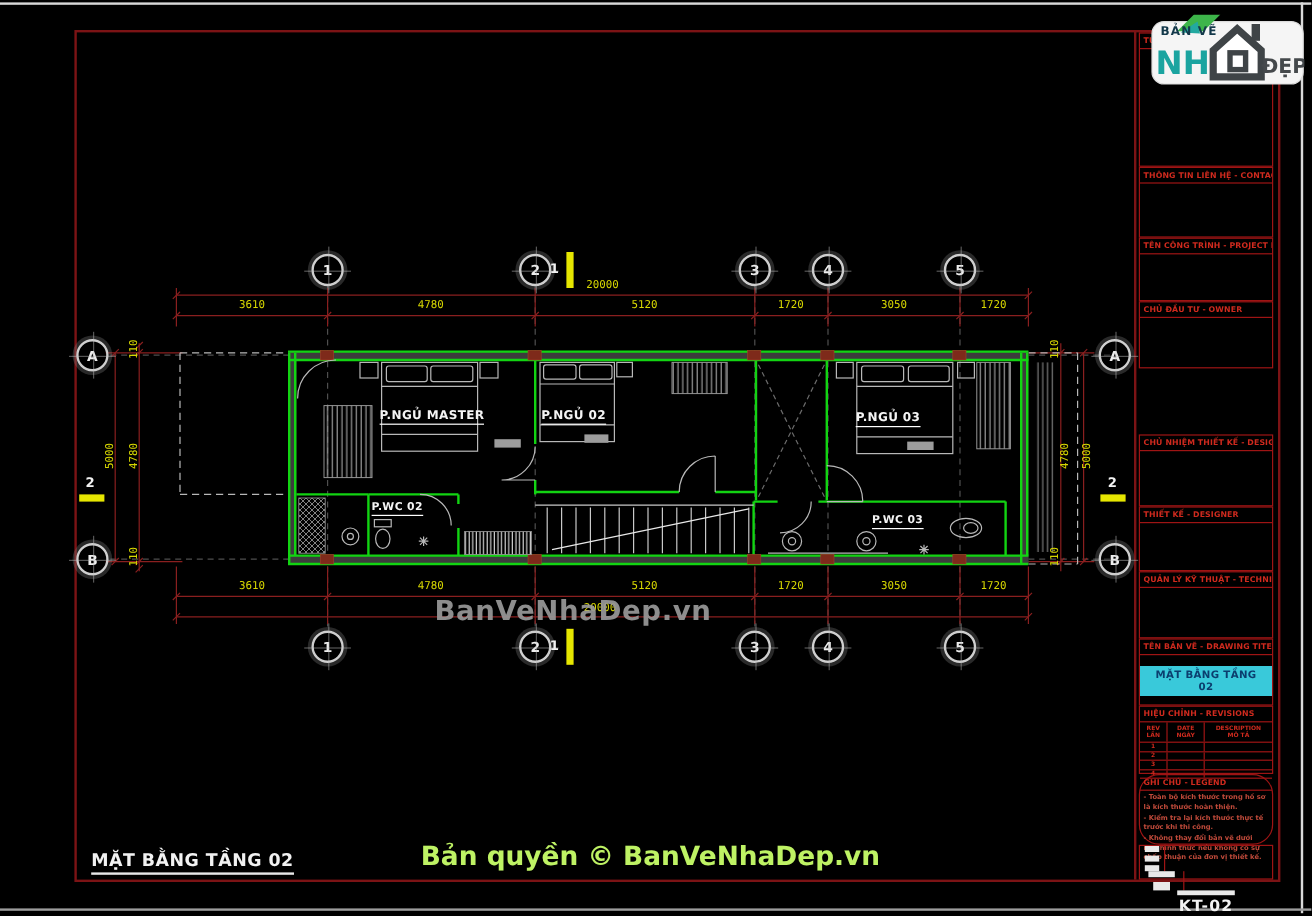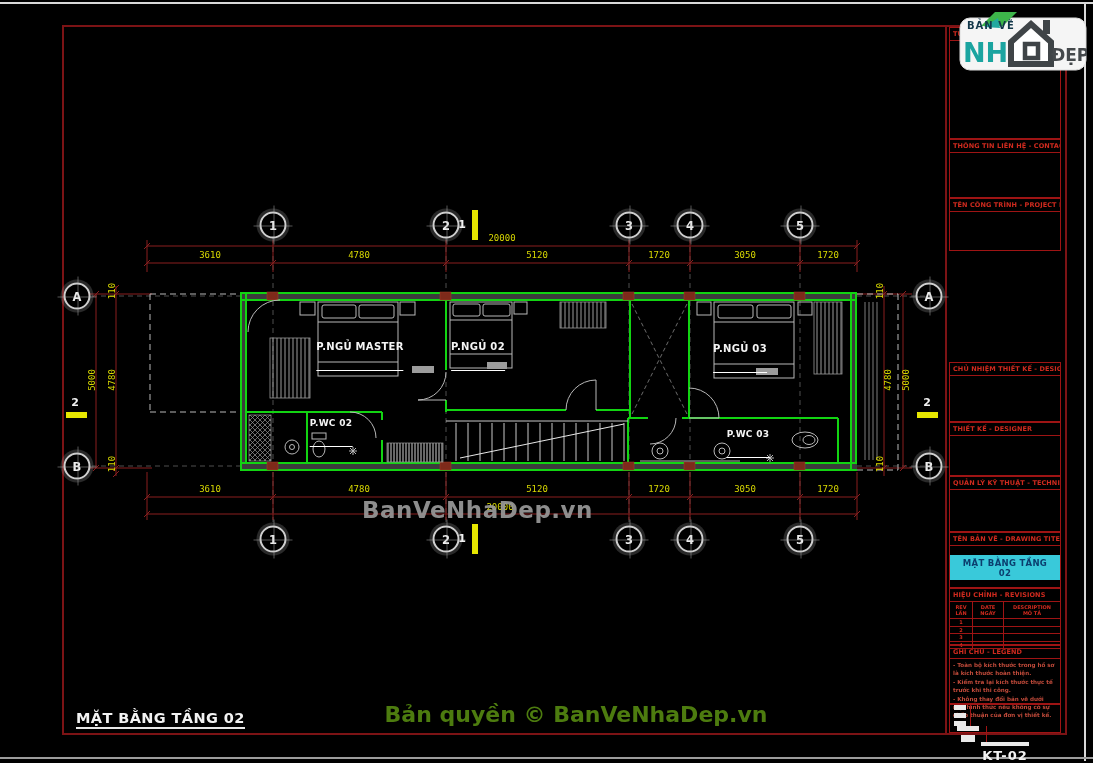--- a/index.html
+++ b/index.html
@@ -27,28 +27,28 @@
   .bubble::before{content:"";position:absolute;left:-8px;right:-8px;top:50%;height:1px;
           background:rgba(190,190,190,.45);}
   .bubble::after{content:"";position:absolute;top:-8px;bottom:-8px;left:50%;width:1px;
           background:rgba(190,190,190,.45);}
 
   .marker-num{position:absolute;color:#f2f2f2;font-size:11px;font-weight:bold;
           transform:translate(-50%,-50%);}
   .ybar{position:absolute;background:#e6e600;}
 
   .room{position:absolute;transform:translateX(-50%);color:#f4f4f4;font-weight:bold;
-        font-size:10px;border-bottom:1.5px solid #fff;padding-bottom:18px;
+        font-size:10px;border-bottom:1.5px solid #fff;padding-bottom:1px;
         white-space:nowrap;letter-spacing:.3px;}
   .room.small{font-size:9px;}
 
   .watermark{position:absolute;left:362px;top:497px;color:#999;font-size:23px;
         font-weight:bold;letter-spacing:.5px;opacity:.92;}
   .copyright{position:absolute;left:542px;top:702px;transform:translateX(-50%);
-        color:#4d7c0f;font-size:22px;font-weight:bold;margin-left:34px;}
+        color:#bef264;font-size:22px;font-weight:bold;}
   .footer-title{position:absolute;left:76px;top:710px;color:#f2f2f2;font-size:14.5px;
         font-weight:bold;border-bottom:2px solid #e8e8e8;padding-bottom:1px;
         letter-spacing:.4px;}
 
   
   .tb{position:absolute;left:948px;top:27px;width:114px;height:704px;}
   .tb-sec{position:absolute;left:1px;right:1px;border:1px solid #9e1414;}
   .tb-sec .hd{display:block;border-bottom:1px solid #9e1414;color:#cf2a1e;
         font-size:6.5px;font-weight:bold;padding:2px 3px;letter-spacing:.1px;
         white-space:nowrap;overflow:hidden;}
@@ -345,20 +345,23 @@
   </div>
 
   <div class="tb-sec" style="top:112px;height:57px;">
     <span class="hd">THÔNG TIN LIÊN HỆ - CONTACT INFO</span>
   </div>
 
   <div class="tb-sec" style="top:171px;height:51px;">
     <span class="hd">TÊN CÔNG TRÌNH - PROJECT NAME</span>
   </div>
 
+  <div class="tb-sec" style="top:224px;height:54px;">
+    <span class="hd">CHỦ ĐẦU TƯ - OWNER</span>
+  </div>
 
 
   <div class="tb-sec" style="top:335px;height:58px;">
     <span class="hd">CHỦ NHIỆM THIẾT KẾ - DESIGN MANAGER</span>
   </div>
 
   <div class="tb-sec" style="top:395px;height:52px;">
     <span class="hd">THIẾT KẾ - DESIGNER</span>
   </div>
 
@@ -400,21 +403,21 @@
           <span class="n">3</span>
           <span class="b"></span>
         </div>
       <div class="rev-row">
           <span class="n">4</span>
           <span class="b"></span>
         </div>
     </div>
   </div>
 
-  <div class="tb-sec" style="top:618px;height:57px;">
+  <div class="tb-sec" style="top:618px;height:57px;border-radius:17px;">
     <span class="hd">GHI CHÚ - LEGEND</span>
     <div class="notes">
       <div>- Toàn bộ kích thước trong hồ sơ là kích thước hoàn thiện.</div>
       <div>- Kiểm tra lại kích thước thực tế trước khi thi công.</div>
       <div>- Không thay đổi bản vẽ dưới mọi hình thức nếu không có sự chấp thuận của đơn vị thiết kế.</div>
     </div>
   </div>
 
   <div class="tb-sec" style="top:677px;height:27px;">
     <div class="tb-bottom">

